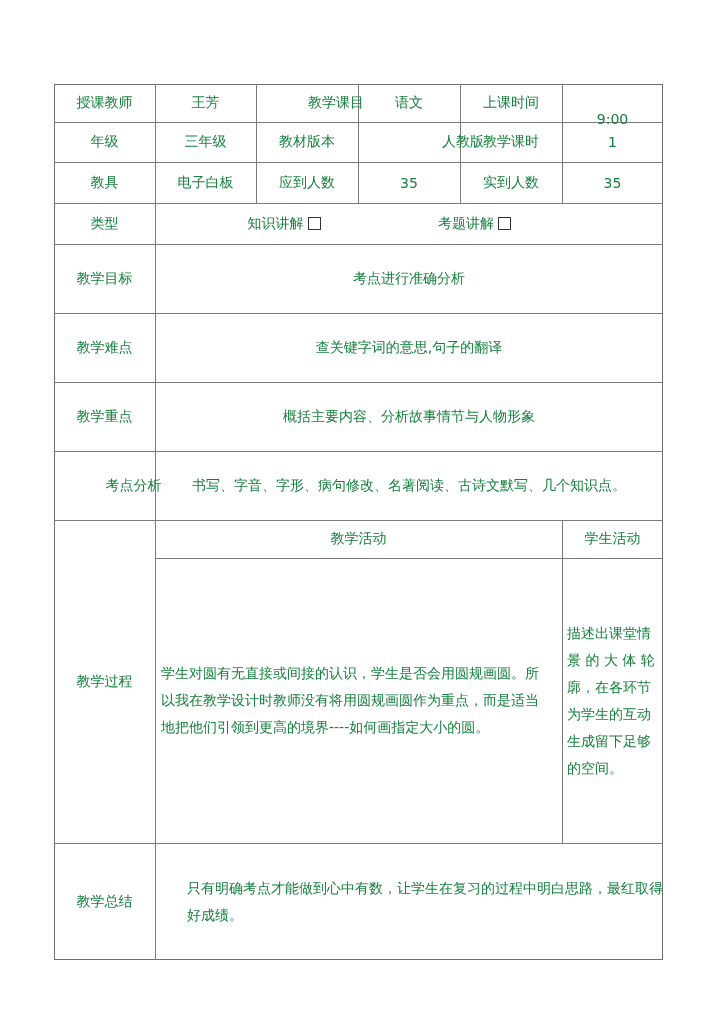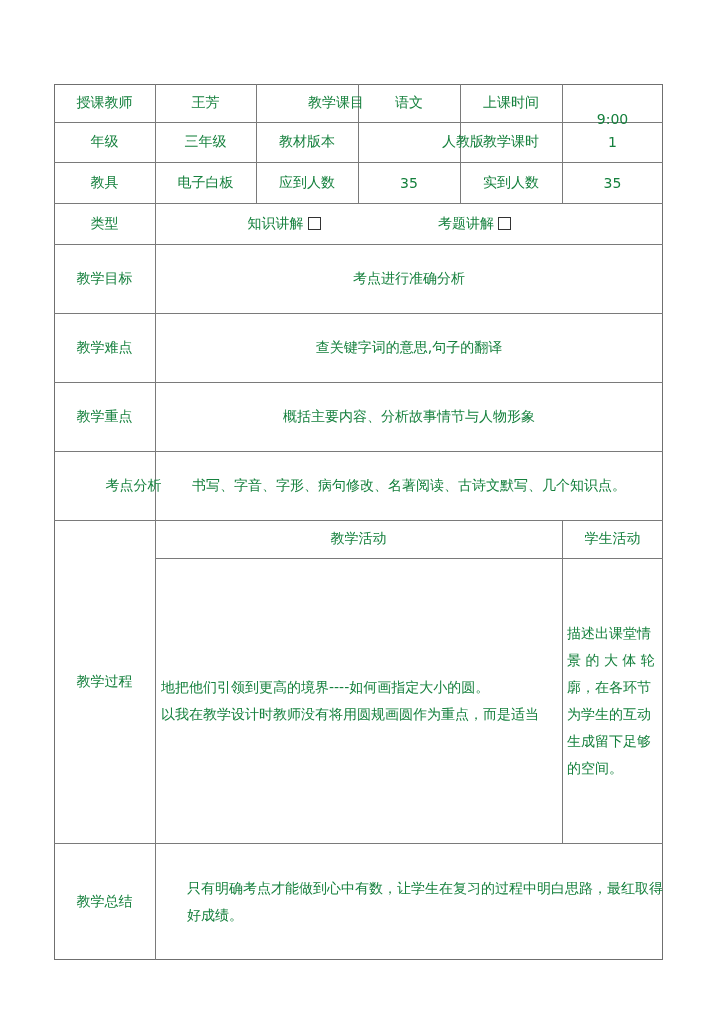--- a/index.html
+++ b/index.html
@@ -87,22 +87,23 @@
 
 <div class="cell" style="left:54px;top:451px;width:101px;height:69px;margin-left:29px;">考点分析</div>
 <div class="cell" style="left:155px;top:451px;width:508px;height:69px;">书写、字音、字形、病句修改、名著阅读、古诗文默写、几个知识点。</div>
 
 <div class="cell" style="left:54px;top:520px;width:101px;height:323px;">教学过程</div>
 <div class="cell" style="left:155px;top:520px;width:407px;height:38px;">教学活动</div>
 <div class="cell" style="left:562px;top:520px;width:101px;height:38px;">学生活动</div>
 
 <div class="cell para" style="left:155px;top:558px;width:407px;height:285px;">
   <div>
+    <span>学生对圆有无直接或间接的认识，学生是否会用圆规画圆。所</span>
+    <span>以我在教学设计时教师没有将用圆规画圆作为重点，而是适当</span>
     <span>地把他们引领到更高的境界----如何画指定大小的圆。</span>
-    <span>以我在教学设计时教师没有将用圆规画圆作为重点，而是适当</span>
   </div>
 </div>
 <div class="cell para student" style="left:562px;top:558px;width:101px;height:285px;padding:0 5px;">
   <div>
     <span>描述出课堂情</span>
     <span>景 的 大 体 轮</span>
     <span>廓，在各环节</span>
     <span>为学生的互动</span>
     <span>生成留下足够</span>
     <span>的空间。</span>

